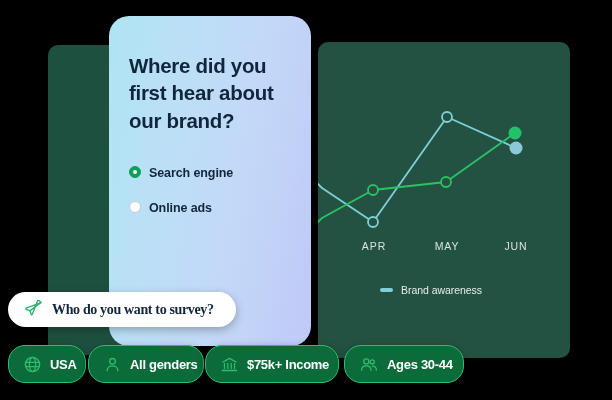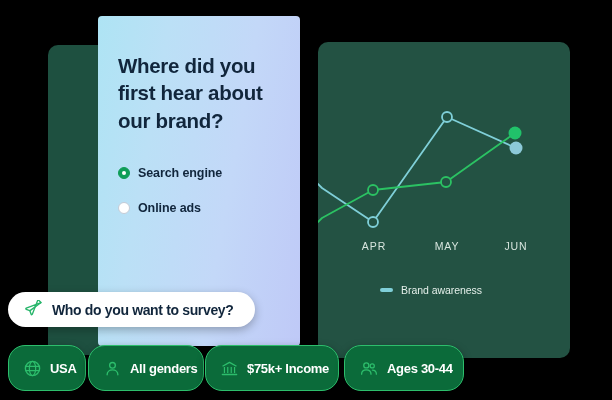--- a/index.html
+++ b/index.html
@@ -28,25 +28,25 @@
     top: 45px;
     width: 80px;
     height: 310px;
     background: #1E5040;
     border-radius: 10px;
   }
 
   
   .card-survey {
     position: absolute;
-    left: 98px;
+    left: 109px;
     top: 16px;
     width: 202px;
     height: 330px;
-    border-radius: 4px;
+    border-radius: 20px;
     background: linear-gradient(100deg, #AEE4F4 0%, #BBE0F6 28%, #C3D8F8 62%, #BFC9F7 100%);
     overflow: hidden;
   }
   .survey-inner {
     position: absolute;
     left: 20px;
     top: 36px;
     right: 14px;
   }
   .survey-question {
@@ -55,21 +55,21 @@
     font-weight: 700;
     color: #11263C;
     letter-spacing: -0.3px;
     margin: 0;
   }
   .options {
     margin-top: 32px;
   }
   .option {
     display: flex;
-    align-items: center;
+    align-items: flex-start;
     margin-bottom: 21px;
   }
   .radio {
     width: 12px;
     height: 12px;
     border-radius: 50%;
     box-sizing: border-box;
     flex: 0 0 auto;
     margin-right: 8px;
     background: #FFFFFF;
@@ -169,35 +169,36 @@
     position: absolute;
     left: 8px;
     top: 292px;
     height: 35px;
     padding: 0 22px 0 16px;
     display: flex;
     align-items: center;
     background: #FFFFFF;
     border-radius: 18px;
     box-shadow: 0 3px 10px rgba(0,0,0,0.28);
+    font-family: Liberation Serif, serif;
   }
   .prompt-text {
     font-size: 14px;
     font-weight: 700;
     color: #11263C;
     letter-spacing: -0.35px;
     margin-left: 9px;
     white-space: nowrap;
   }
 
   
   .filter-pill {
     position: absolute;
     top: 345px;
-    height: 46px;
+    height: 38px;
     display: flex;
     align-items: center;
     padding: 0 14px;
     box-sizing: border-box;
     background: #0B6B3A;
     border: 1.5px solid #2DBE6C;
     border-radius: 17px;
     box-shadow: 0 3px 9px rgba(0,0,0,0.35);
   }
   .pill-label {

